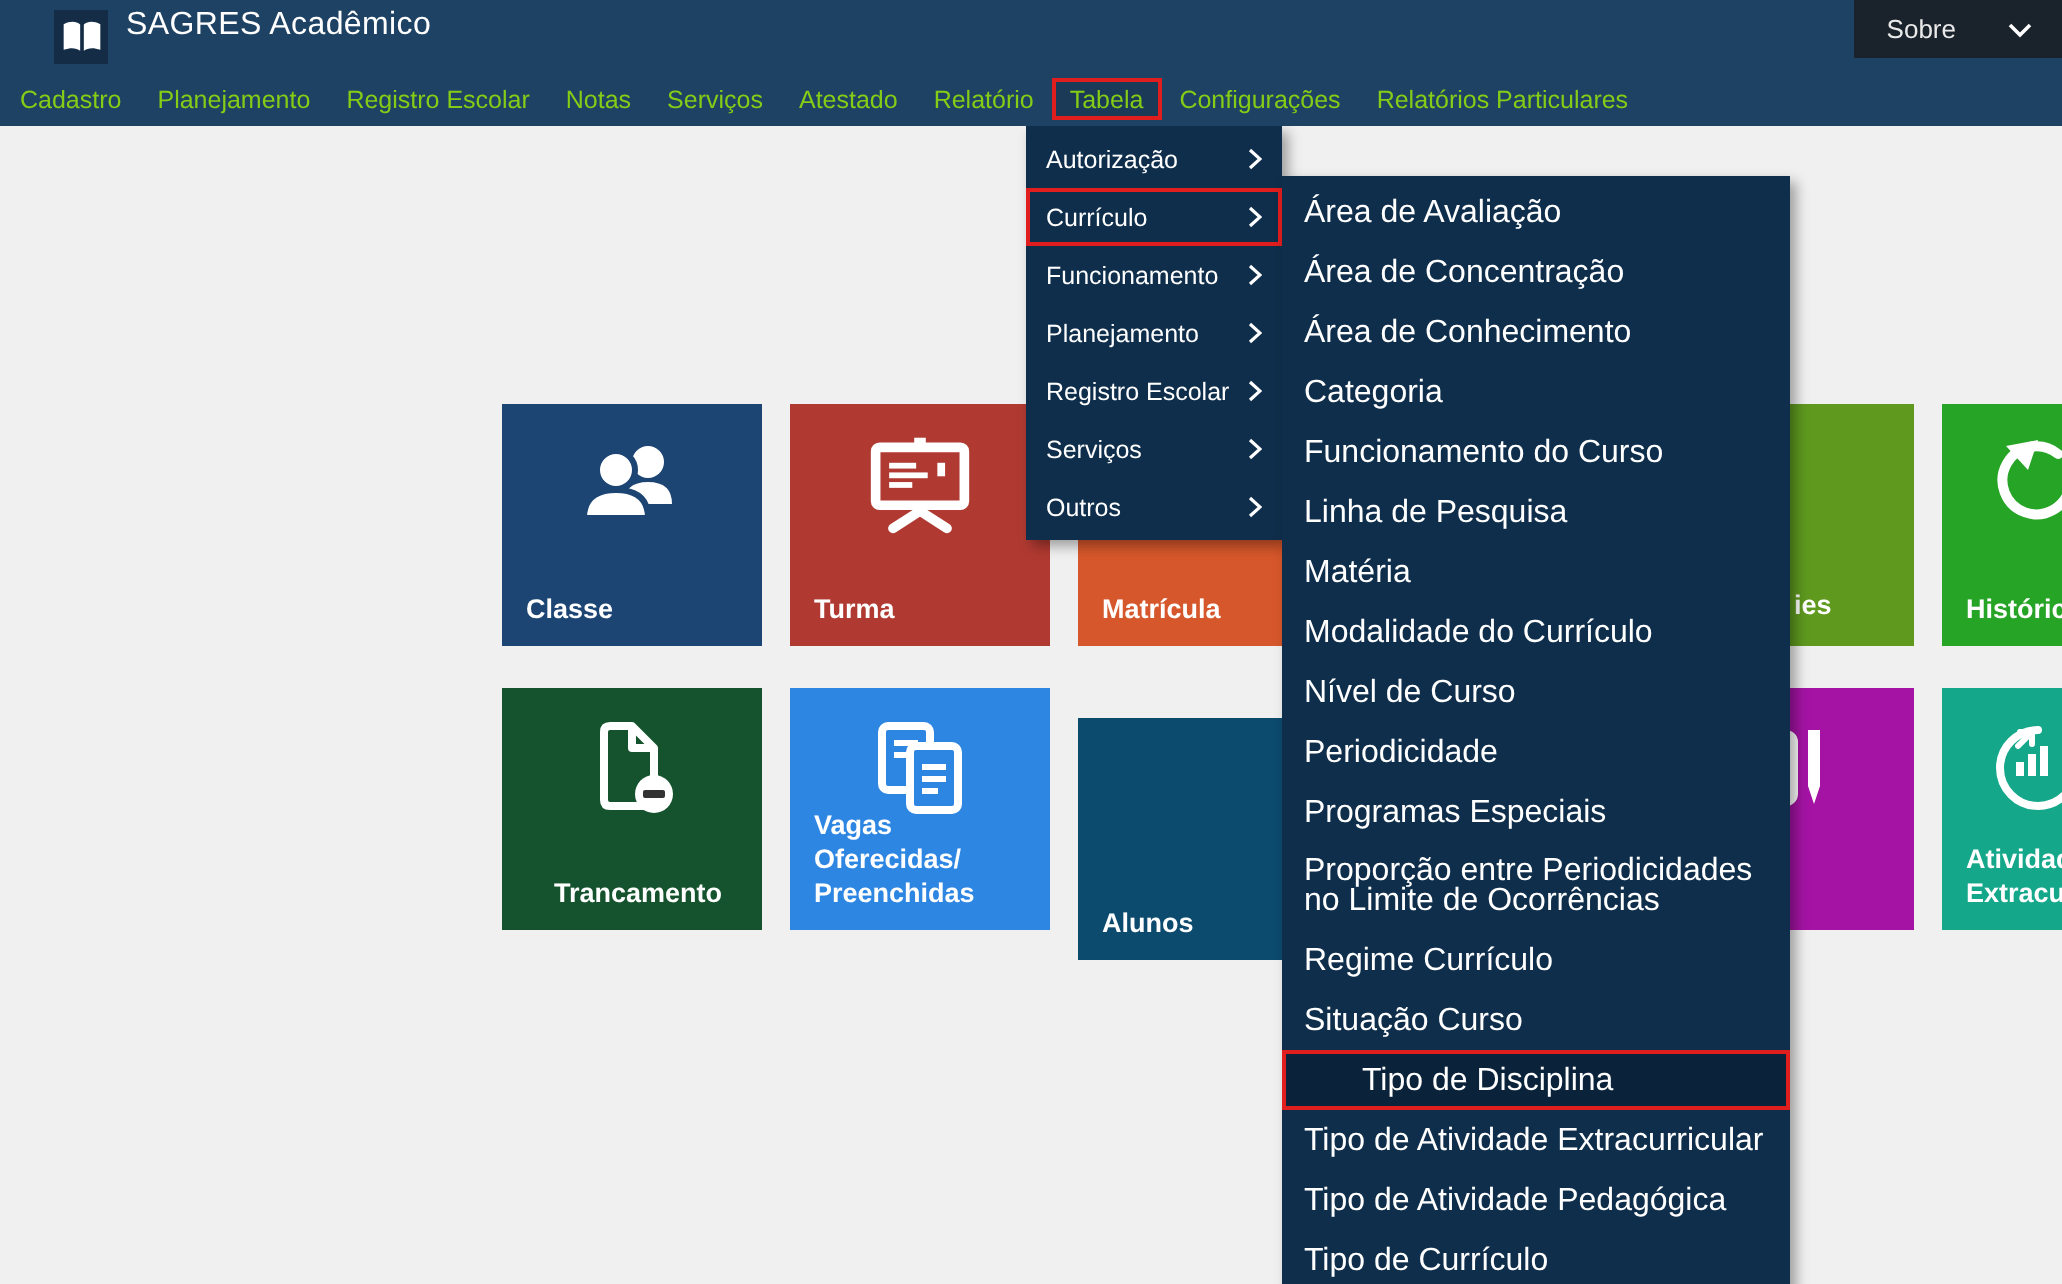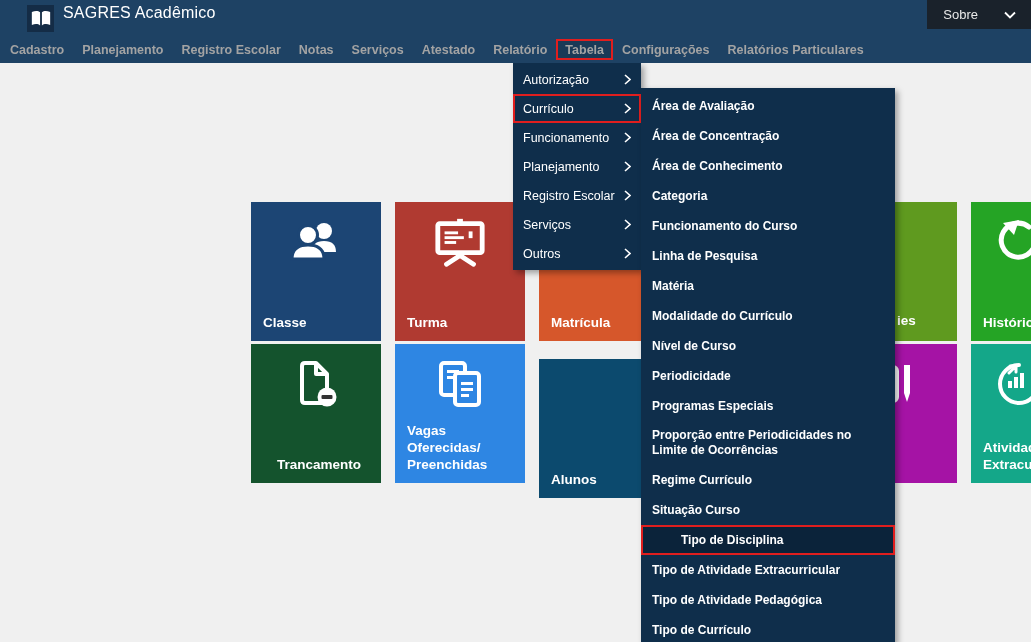--- a/index.html
+++ b/index.html
@@ -11,39 +11,39 @@
   .logo{position:absolute;left:27px;top:5px;width:27px;height:27px;background:#142c46;
     display:flex;align-items:center;justify-content:center;}
   .app-title{position:absolute;left:63px;top:4px;font-size:16px;color:#fff;font-weight:400;letter-spacing:.2px;white-space:nowrap;}
   .about{position:absolute;right:0;top:0;width:104px;height:29px;background:#1a222b;
     display:flex;align-items:center;justify-content:flex-end;gap:26px;padding-right:15px;box-sizing:border-box;cursor:pointer;}
   .about-label{color:#e9e9e9;font-size:13px;}
 
   
   .menubar{position:absolute;left:0;top:36px;width:1031px;height:27px;background:#1e4264;z-index:30;
     display:flex;align-items:center;padding-left:1px;box-sizing:border-box;}
-  .mb-item{height:21px;display:flex;align-items:center;padding:0 9px;color:#a3a3a3;
-    font-size:12.5px;font-weight:700;white-space:nowrap;cursor:pointer;}
+  .mb-item{height:21px;display:flex;align-items:center;padding:0 9px;color:#84cc16;
+    font-size:12.5px;font-weight:400;white-space:nowrap;cursor:pointer;}
   .mb-item.hl{box-shadow:inset 0 0 0 2px #e01e1e;background:rgba(0,0,0,.12);}
 
   
   .panel{position:absolute;background:#0f2e4b;z-index:10;box-shadow:3px 3px 6px rgba(0,0,0,.35);}
   .dropdown{left:513px;top:63px;width:128px;padding:2px 0;}
   .dd-item{height:29px;display:flex;align-items:center;justify-content:space-between;
     padding:0 10px;box-sizing:border-box;color:#fff;font-size:12.5px;cursor:pointer;white-space:nowrap;}
   .dd-item.hl{box-shadow:inset 0 0 0 2px #e01e1e;}
   .submenu{left:641px;top:88px;width:254px;padding:3px 0 6px 0;}
   .sm-item{min-height:30px;display:flex;align-items:center;padding:0 11px;box-sizing:border-box;
-    color:#fff;font-size:12px;line-height:15px;cursor:pointer;font-weight:bold;}
+    color:#fff;font-size:16px;line-height:15px;cursor:pointer;}
   .sm-item.tall{padding-top:7px;padding-bottom:7px;}
   .sm-item.hl{box-shadow:inset 0 0 0 2px #e01e1e;background:rgba(0,0,0,.22);padding-left:40px;}
   .chev{flex:0 0 auto;}
 
   
-  .tile{position:absolute;width:130px;height:139px;z-index:1;color:#fff;cursor:pointer;overflow:hidden;}
+  .tile{position:absolute;width:130px;height:121px;z-index:1;color:#fff;cursor:pointer;overflow:hidden;}
   .tile-label{position:absolute;left:12px;right:6px;bottom:10px;font-size:13.5px;font-weight:600;
     line-height:17px;white-space:pre-line;}
   .tile-icon{position:absolute;left:50%;top:40px;transform:translate(-50%,-50%);}
   .tile-icon.offset{left:24px;transform:translate(0,-50%);}
   .t-classe{left:251px;top:202px;background:#1c4574;}
   .t-turma{left:395px;top:202px;background:#b03a31;}
   .t-matricula{left:539px;top:202px;background:#d6572b;}
   .t-hidden-green{left:827px;top:202px;background:#5f9a1f;}
   .t-hidden-green .tile-label{left:70px;bottom:12px;}
   .t-historico{left:971px;top:202px;background:#25a425;}

